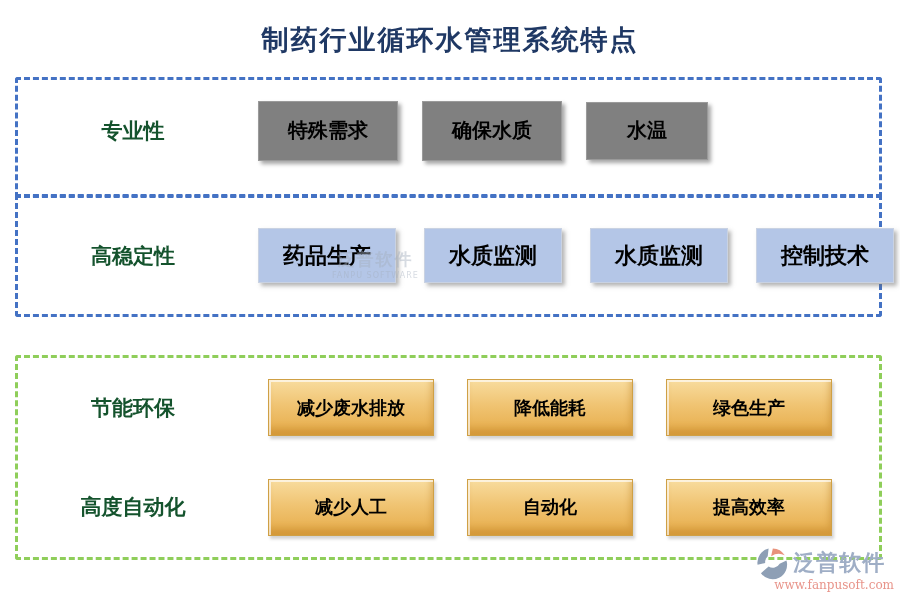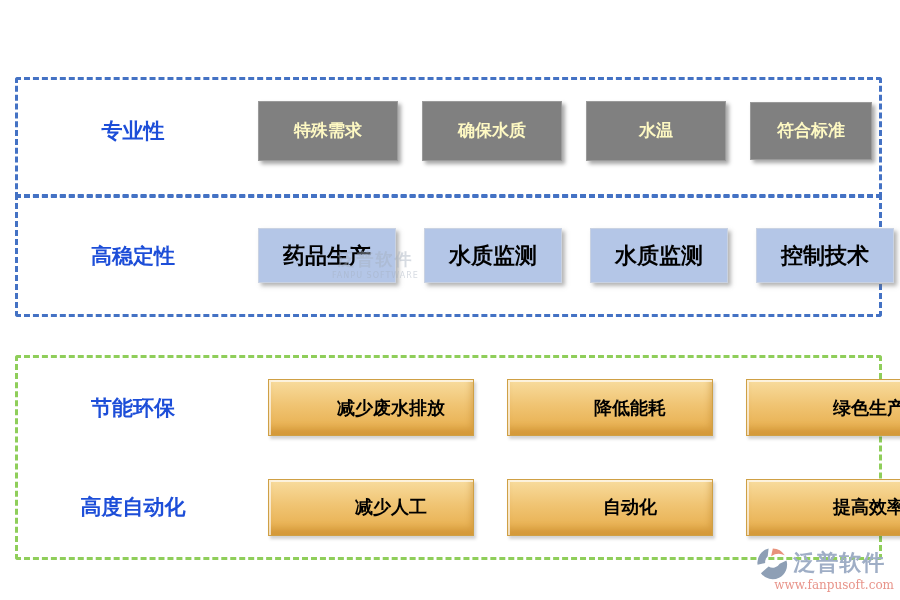--- a/index.html
+++ b/index.html
@@ -12,68 +12,68 @@
   .section{position:absolute;left:15px;width:867px;box-sizing:border-box;border-radius:3px;}
   .sec-blue{border:3px dashed #4472C4;}
   .sec-green{border:3px dashed #8FCE5A;}
   .sec1{top:77px;height:121px;}
   .sec2{top:194px;height:123px;}
   .sec3{top:355px;height:205px;}
 
   .row{display:flex;align-items:center;height:100%;box-sizing:border-box;}
   .sec1 .row{padding-bottom:14px;}
   .sec3 .row{height:50%;}
-  .row-label{flex:0 0 230px;text-align:center;font-size:21px;font-weight:bold;color:#1d4ed8;}
+  .row-label{flex:0 0 230px;text-align:center;font-size:21px;font-weight:bold;color:#14532d;}
   .boxes{display:flex;align-items:center;}
 
   .sec1 .boxes{gap:24px;margin-left:10px;}
   .box-gray{width:138px;height:58px;display:flex;align-items:center;justify-content:center;
-            background:#808080;color:#fef9c3;font-weight:bold;font-size:17px;
+            background:#808080;color:#000000;font-weight:bold;font-size:20px;
             border:1px solid #9a9a9a;box-shadow:3px 3px 4px rgba(0,0,0,0.35);}
   .box-gray:last-child{width:120px;height:56px;}
 
   .sec2 .boxes{gap:28px;margin-left:10px;}
   .box-blue{width:136px;height:53px;display:flex;align-items:center;justify-content:center;
             background:#B4C6E7;color:#000;font-weight:bold;font-size:22px;
             border:1px solid #c9d2e2;box-shadow:3px 3px 4px rgba(110,110,110,0.5);}
 
   .sec3 .boxes{gap:33px;margin-left:20px;}
   .box-orange{width:164px;height:55px;display:flex;align-items:center;justify-content:center;
             color:#000;font-weight:bold;font-size:18px;
             background:linear-gradient(180deg,#f8dc9e 0%,#f0c473 45%,#e6ab48 100%);
             border:1px solid #cfa045;
             box-shadow:inset 2px 2px 0 rgba(255,255,255,0.65),
                        inset -2px -7px 6px rgba(190,130,40,0.45),
-                       2px 3px 3px rgba(0,0,0,0.18);padding-left:40px;}
+                       2px 3px 3px rgba(0,0,0,0.18);}
 
   .watermark{position:absolute;left:332px;top:248px;z-index:3;text-align:center;
              color:rgba(165,175,190,0.45);pointer-events:none;}
   .watermark .wm1{font-size:17px;font-weight:bold;letter-spacing:2px;}
   .watermark .wm2{font-size:8px;letter-spacing:1px;}
 
   .brand{position:absolute;right:6px;bottom:8px;z-index:5;display:flex;flex-direction:column;align-items:center;}
   .brand-top{display:flex;align-items:center;gap:4px;}
   .brand-name{font-size:22px;font-weight:bold;color:#9FAEC6;letter-spacing:1px;}
   .brand-url{font-size:12px;color:#E8948A;margin-top:-2px;font-family:"DejaVu Serif","Liberation Serif",serif;margin-left:28px;}
   .logo-svg{display:block;}
 </style>
 </head>
 <body>
 
 <div class="stage">
 
+  <div class="title">制药行业循环水管理系统特点</div>
 
   <div class="section sec-blue sec1">
     <div class="row">
       <div class="row-label">专业性</div>
       <div class="boxes">
         <div class="box-gray">特殊需求</div>
         <div class="box-gray">确保水质</div>
         <div class="box-gray">水温</div>
-        <div class="box-gray">符合标准</div>
       </div>
     </div>
   </div>
 
   <div class="section sec-blue sec2">
     <div class="row">
       <div class="row-label">高稳定性</div>
       <div class="boxes">
         <div class="box-blue">药品生产</div>
         <div class="box-blue">水质监测</div>

